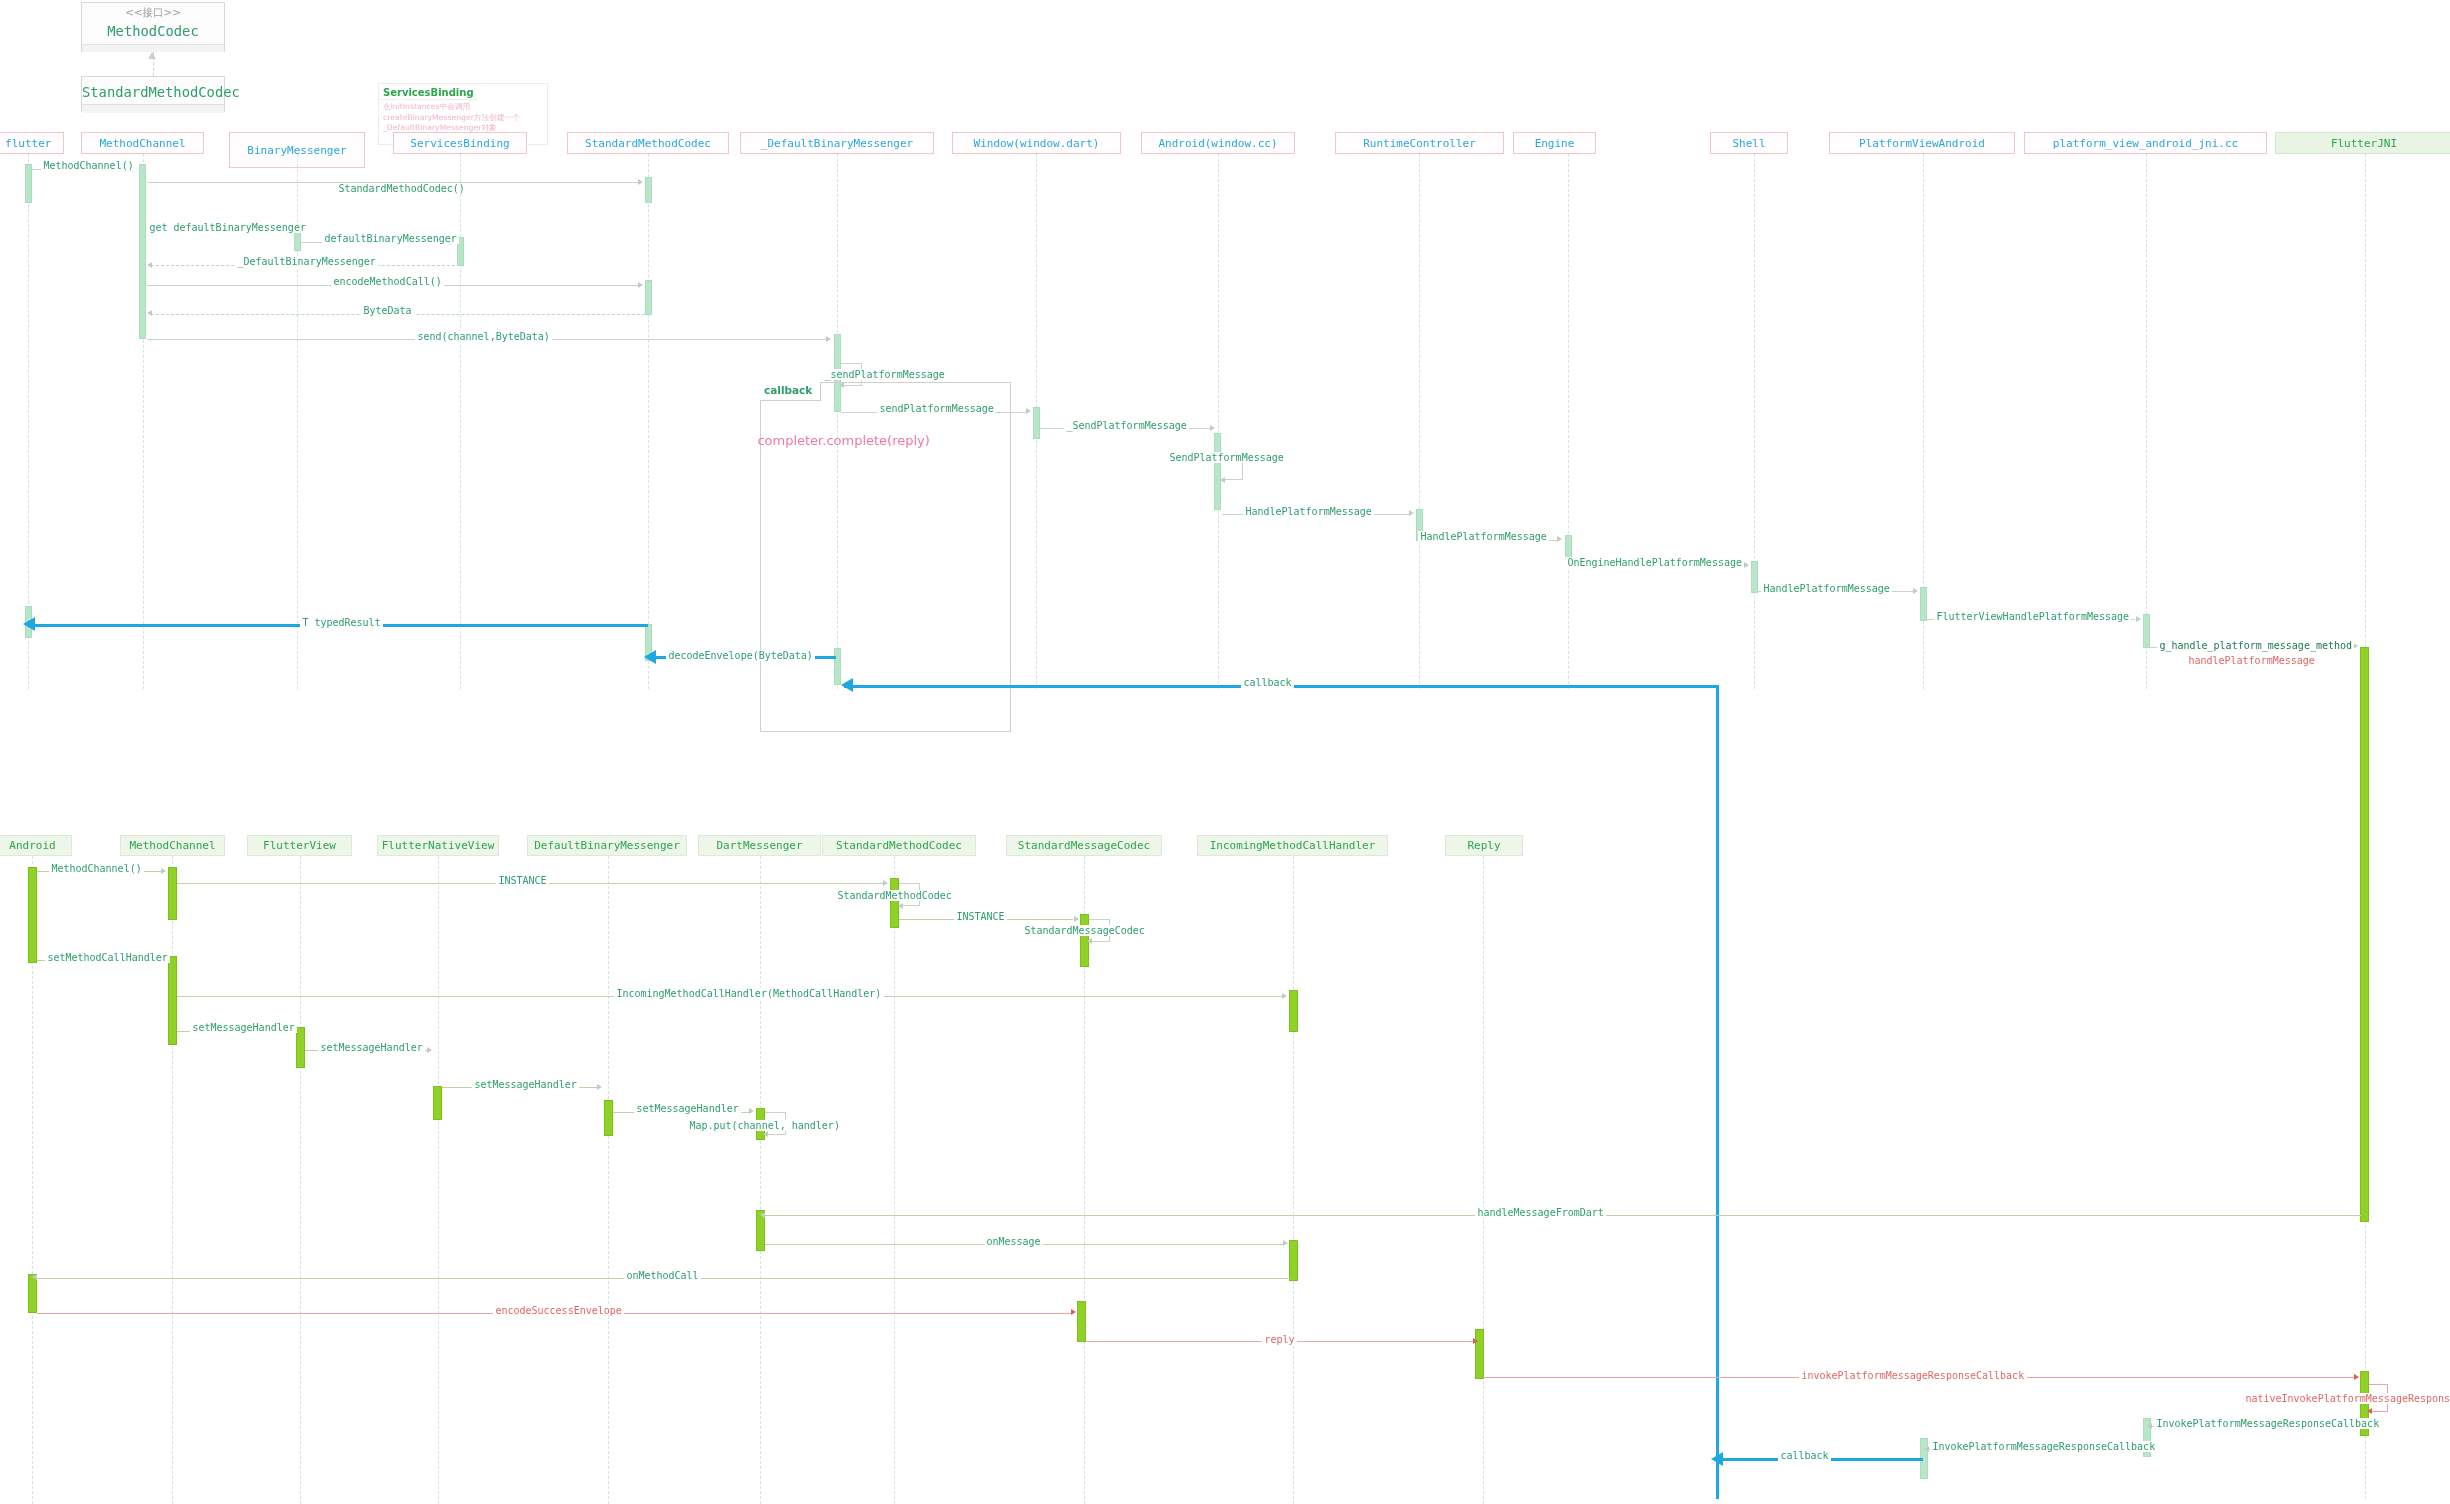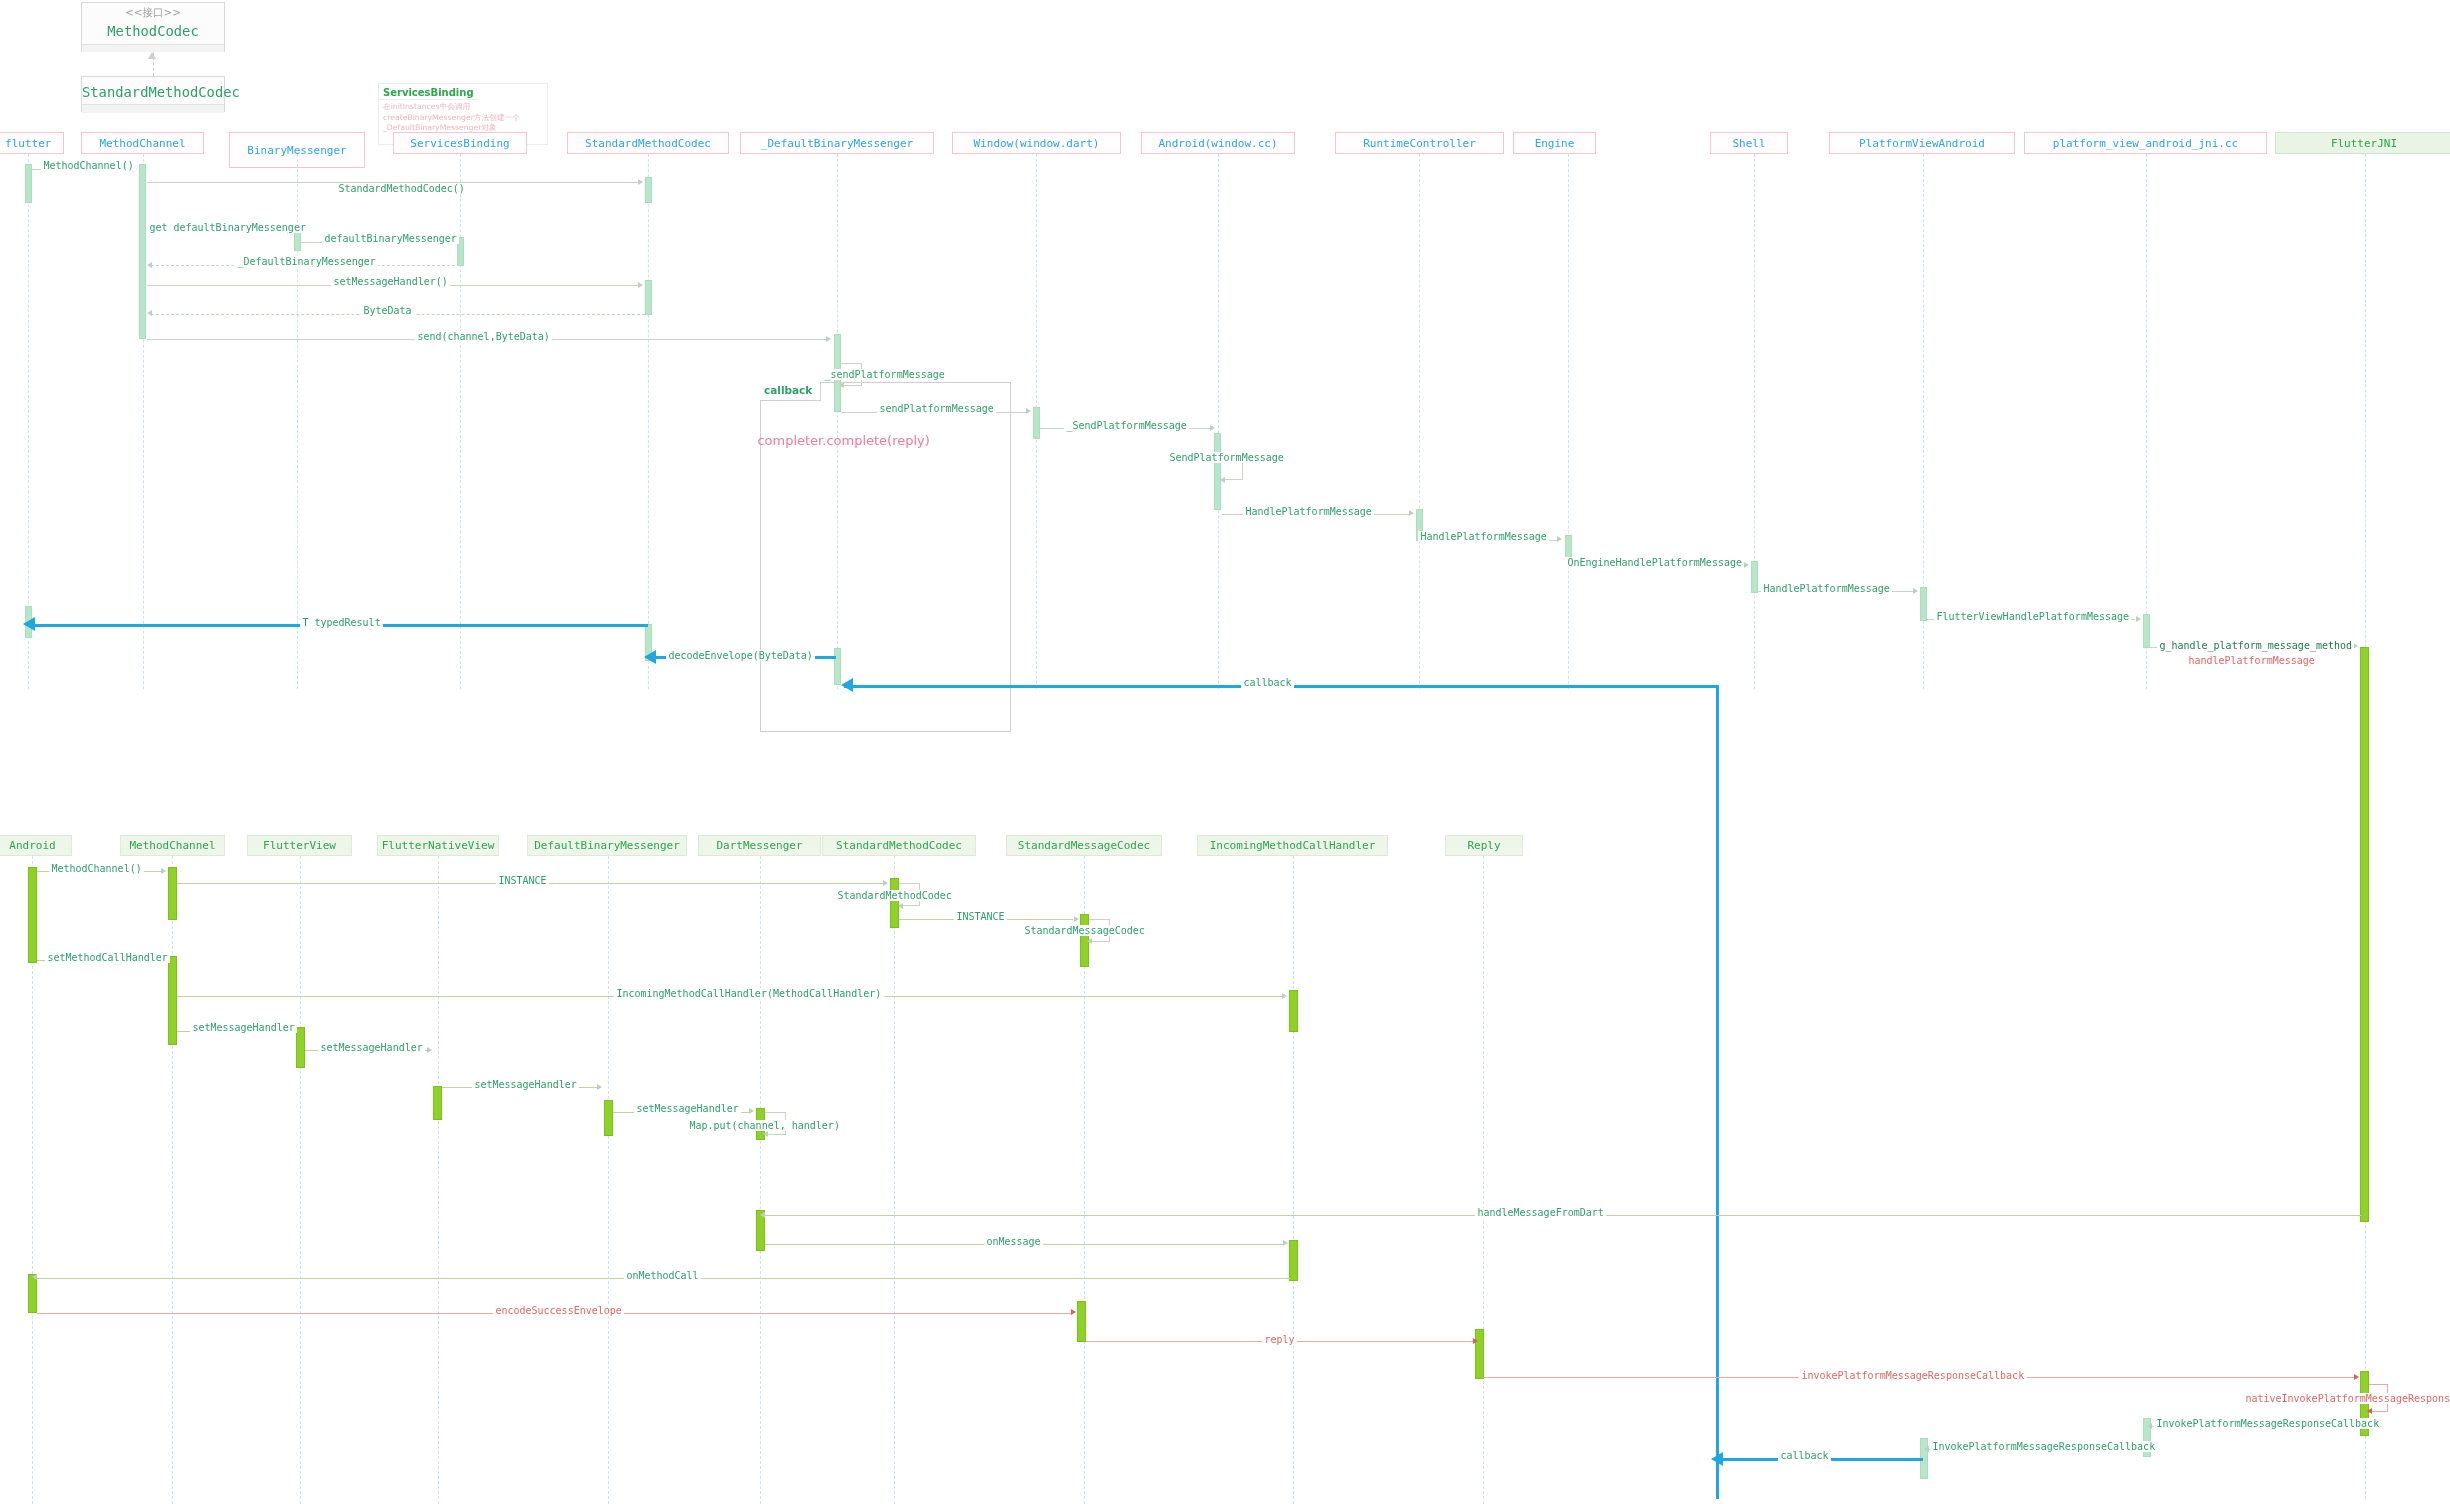--- a/index.html
+++ b/index.html
@@ -187,21 +187,21 @@
   <div class="msg" style="left:301px;top:242px;width:149px;"></div>
   <div class="ah r" style="left:450px;top:239px;"></div>
   <div class="lbl" style="left:322px;top:233px;">defaultBinaryMessenger</div>
 
   <div class="msg dash" style="left:151px;top:265px;width:309px;"></div>
   <div class="ah l" style="left:147px;top:262px;"></div>
   <div class="lbl" style="left:235px;top:256px;">_DefaultBinaryMessenger</div>
 
   <div class="msg" style="left:147px;top:285px;width:491px;"></div>
   <div class="ah r" style="left:638px;top:282px;"></div>
-  <div class="lbl" style="left:331px;top:276px;">setMessageHandler()</div>
+  <div class="lbl" style="left:331px;top:276px;">encodeMethodCall()</div>
 
   <div class="msg dash" style="left:151px;top:314px;width:494px;"></div>
   <div class="ah l" style="left:147px;top:310px;"></div>
   <div class="lbl" style="left:361px;top:305px;">ByteData</div>
 
   <div class="msg" style="left:147px;top:339px;width:680px;"></div>
   <div class="ah r" style="left:826px;top:336px;"></div>
   <div class="lbl" style="left:415px;top:331px;">send(channel,ByteData)</div>
 
   <div class="selfc" style="left:841px;top:363px;width:21px;height:23px;"></div>

